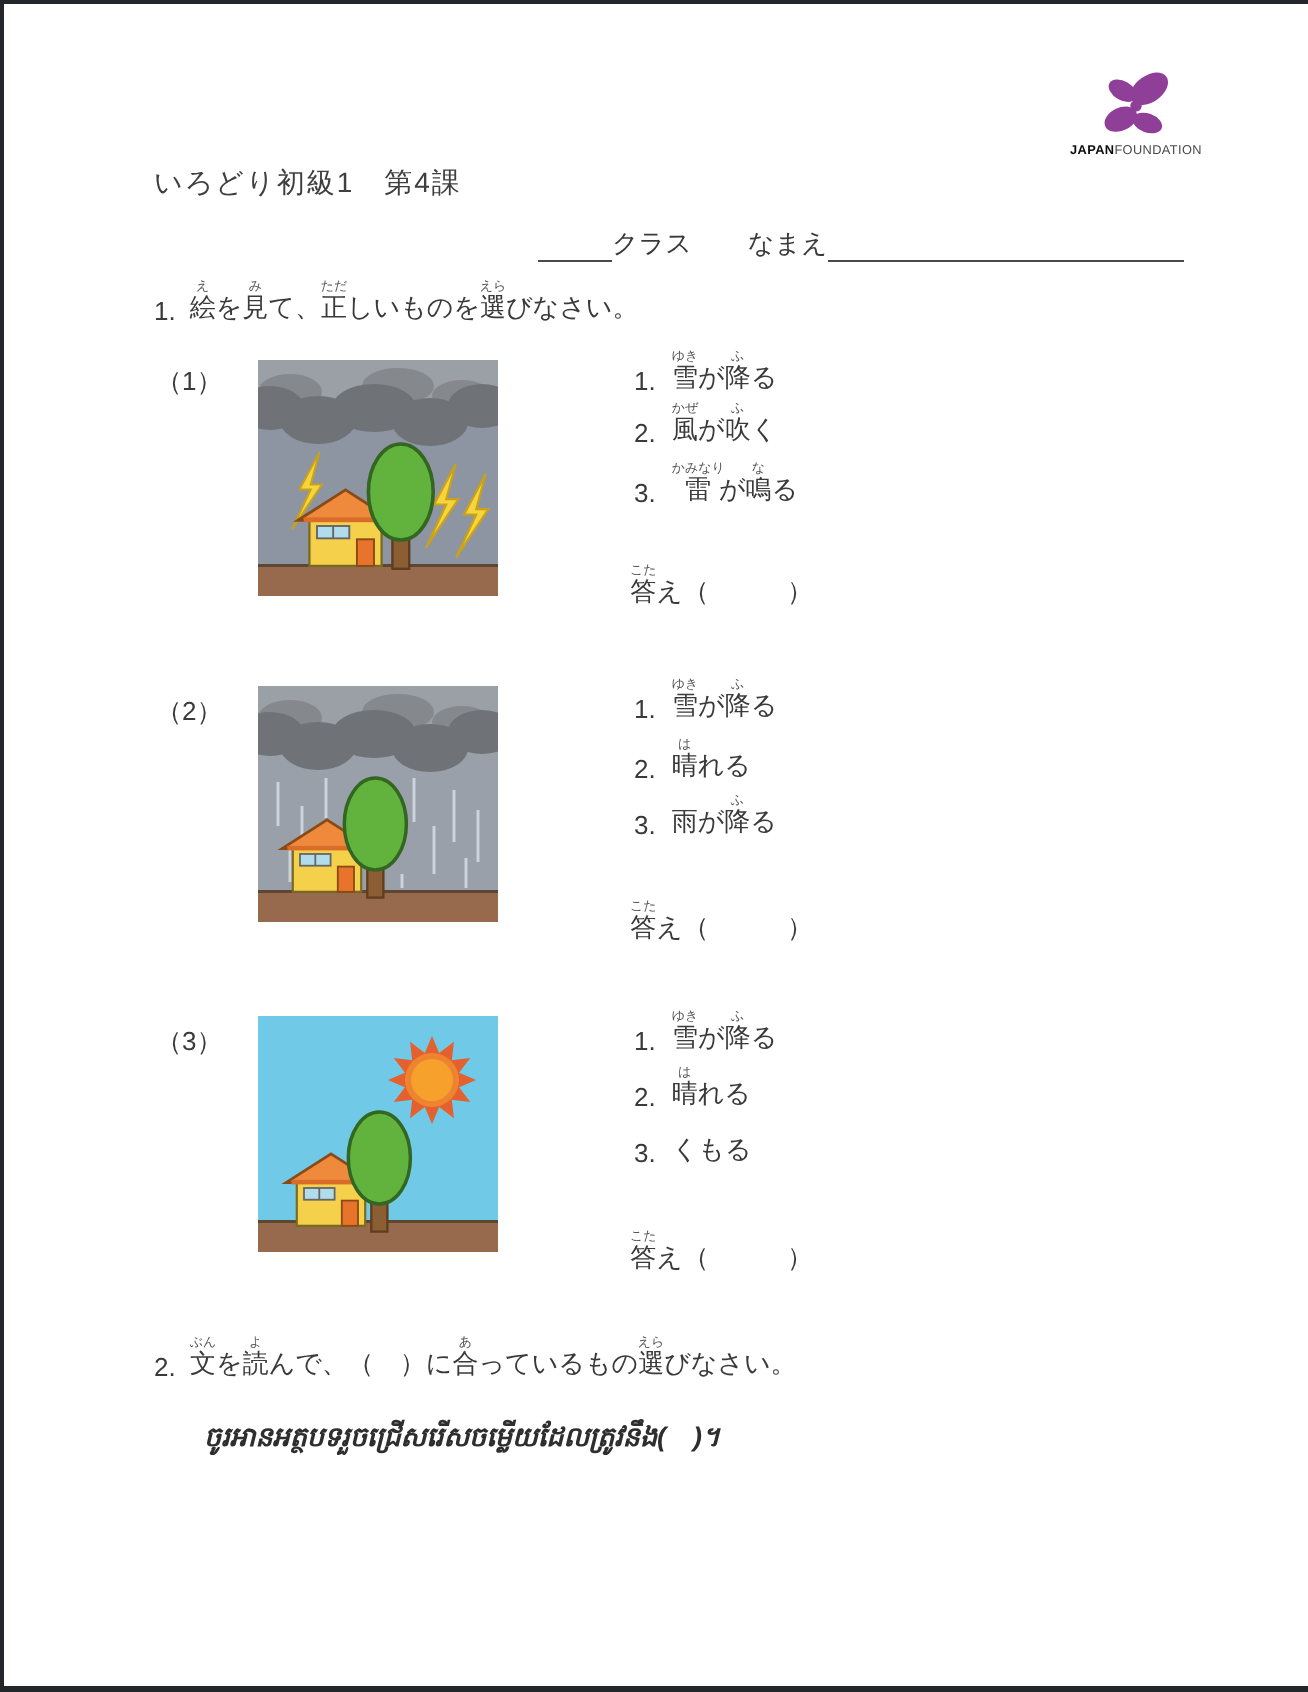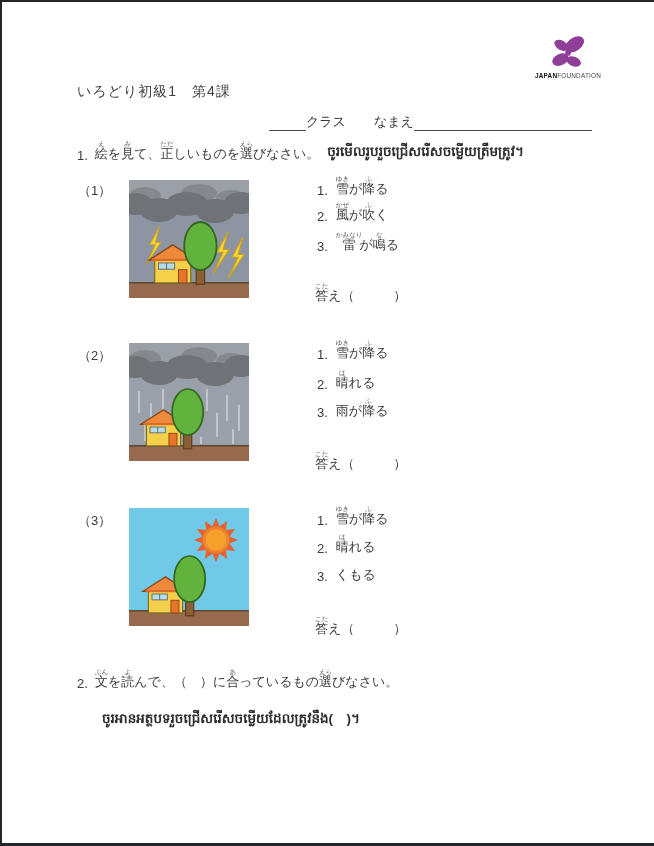--- a/index.html
+++ b/index.html
@@ -98,21 +98,20 @@
     <span class="blank b1"></span>
       <span>クラス</span>
       <span class="gap1"></span>
       <span>なまえ</span>
       <span class="blank b2"></span>
   </div>
 
   <div class="abs qline" style="left:75px; top:136px;">
     <span class="qnum">1.</span>
     <span class="jp"><ruby>絵<rt>え</rt></ruby>を<ruby>見<rt>み</rt></ruby>て、<ruby>正<rt>ただ</rt></ruby>しいものを<ruby>選<rt>えら</rt></ruby>びなさい。</span>
-    <span class="km">ចូរមើលរូបរួចជ្រើសរើសចម្លើយត្រឹមត្រូវ។</span>
   </div>
 
   <div class="abs lbl" style="left:76px; top:180px;">（1）</div>
   <svg class="illus" style="left:127px; top:178px;" width="120" height="118" viewBox="0 0 120 118">
     <rect width="120" height="118" fill="#8d95a2"></rect>
     <use href="#def-clouds"></use>
     <use href="#def-ground" transform="translate(0,102)"></use>
     <use href="#def-bolt" transform="translate(17,46) scale(1.25)"></use>
     <use href="#def-bolt" transform="translate(84,52) scale(1.35)"></use>
     <use href="#def-bolt" transform="translate(99,57) scale(1.35)"></use>
@@ -201,15 +200,15 @@
       <span class="jp">くもる</span>
   </div>
   <div class="opt" style="left:313px; top:614px;">
     <span class="jp"><ruby>答<rt>こた</rt></ruby>え（　　　）</span>
   </div>
 
   <div class="abs qline" style="left:75px; top:664px;">
     <span class="qnum">2.</span>
     <span class="jp"><ruby>文<rt>ぶん</rt></ruby>を<ruby>読<rt>よ</rt></ruby>んで、（　）に<ruby>合<rt>あ</rt></ruby>っているもの<ruby>選<rt>えら</rt></ruby>びなさい。</span>
   </div>
-  <div class="abs km" style="left:100px; top:708px;">ចូរអានអត្ថបទរួចជ្រើសរើសចម្លើយដែលត្រូវនឹង(　)។</div>
+  <div class="abs km" style="left:100px; top:708px;font-style:italic;">ចូរអានអត្ថបទរួចជ្រើសរើសចម្លើយដែលត្រូវនឹង(　)។</div>
 
 </div>
 
 </body></html>

